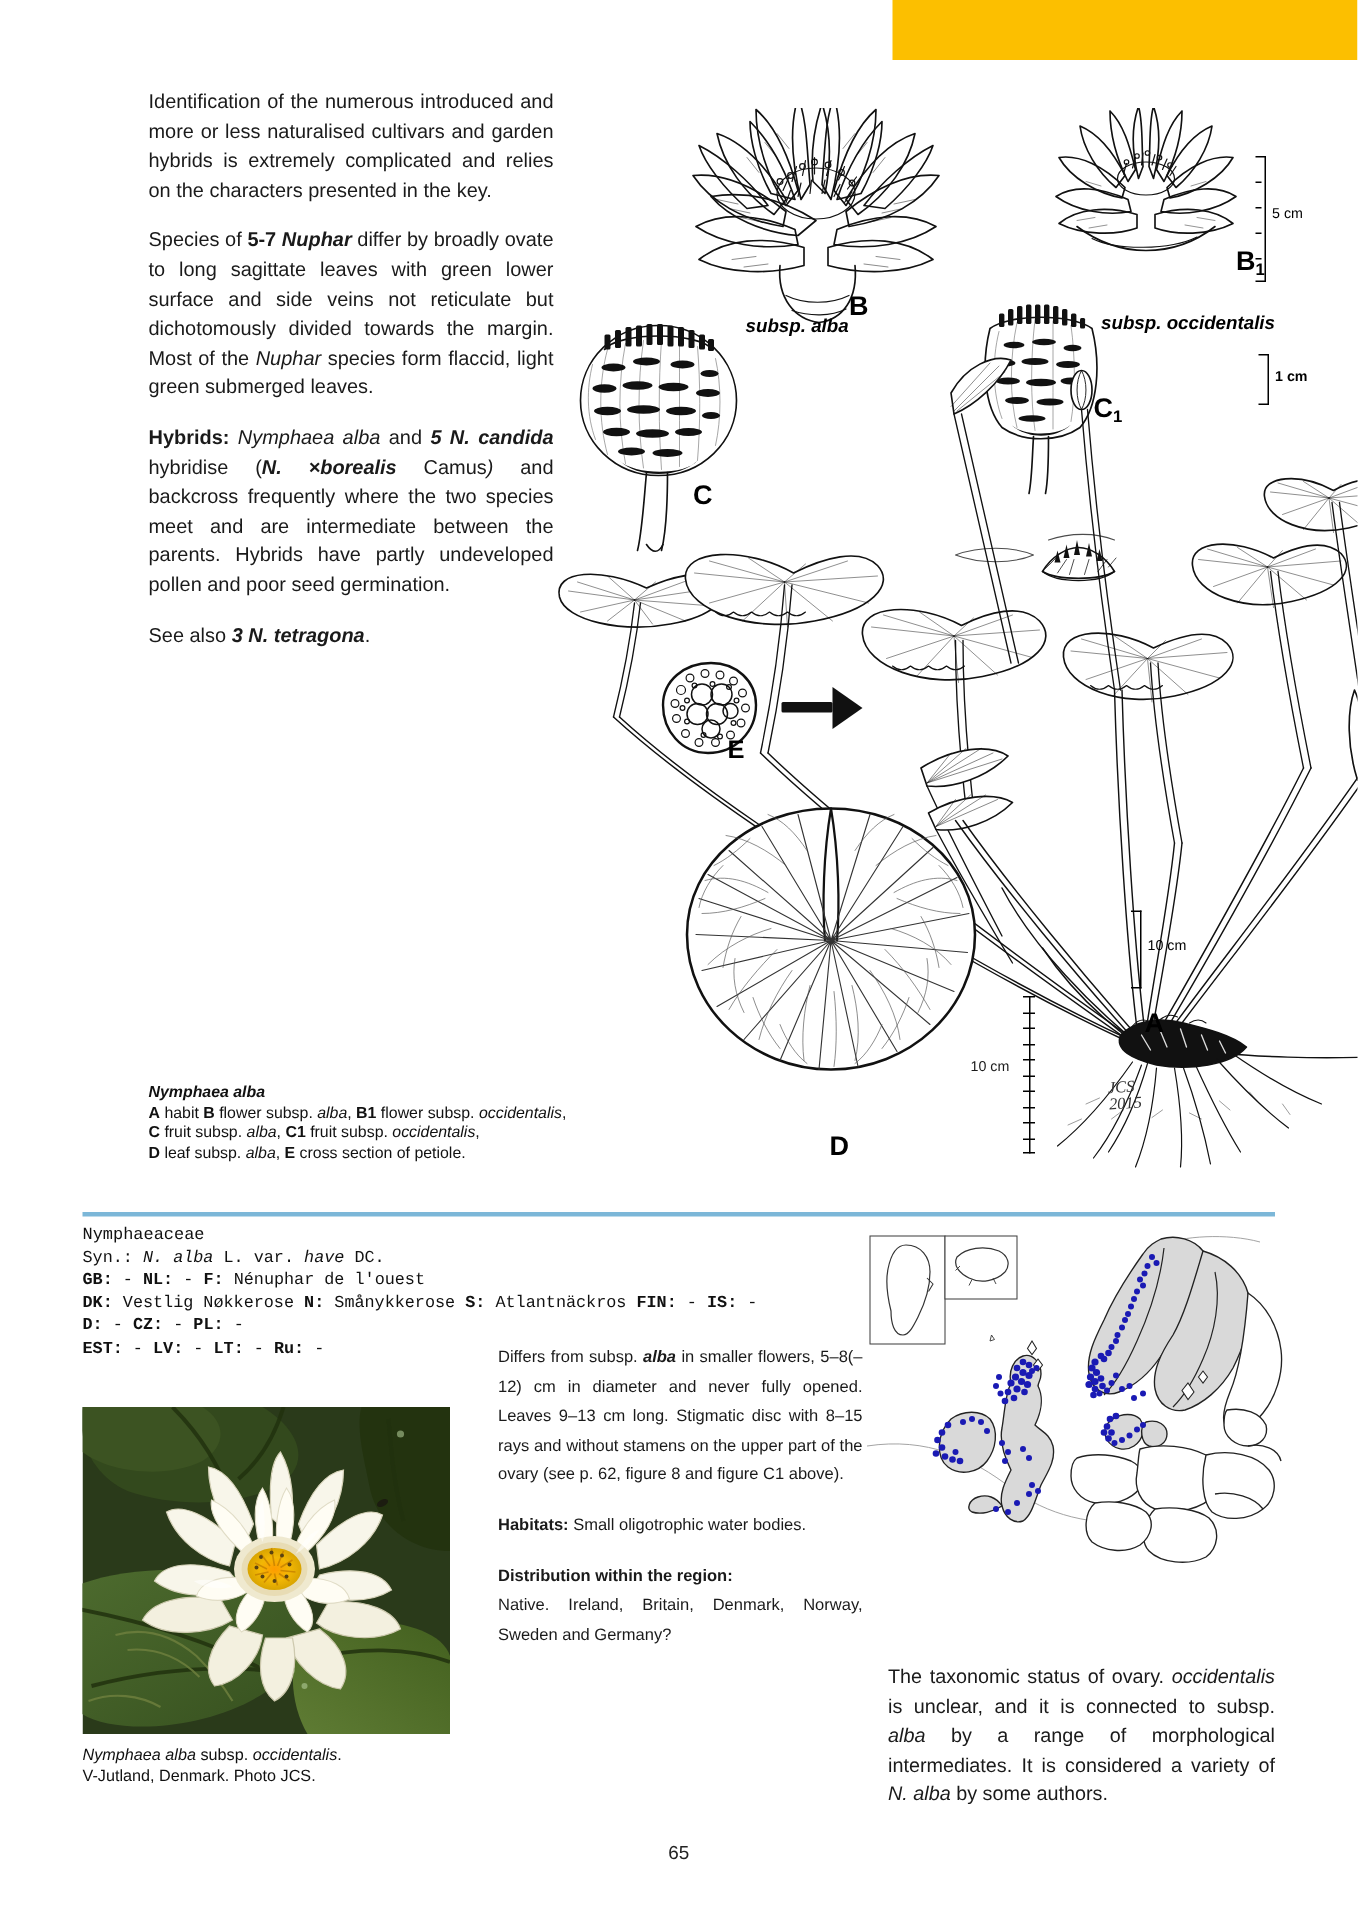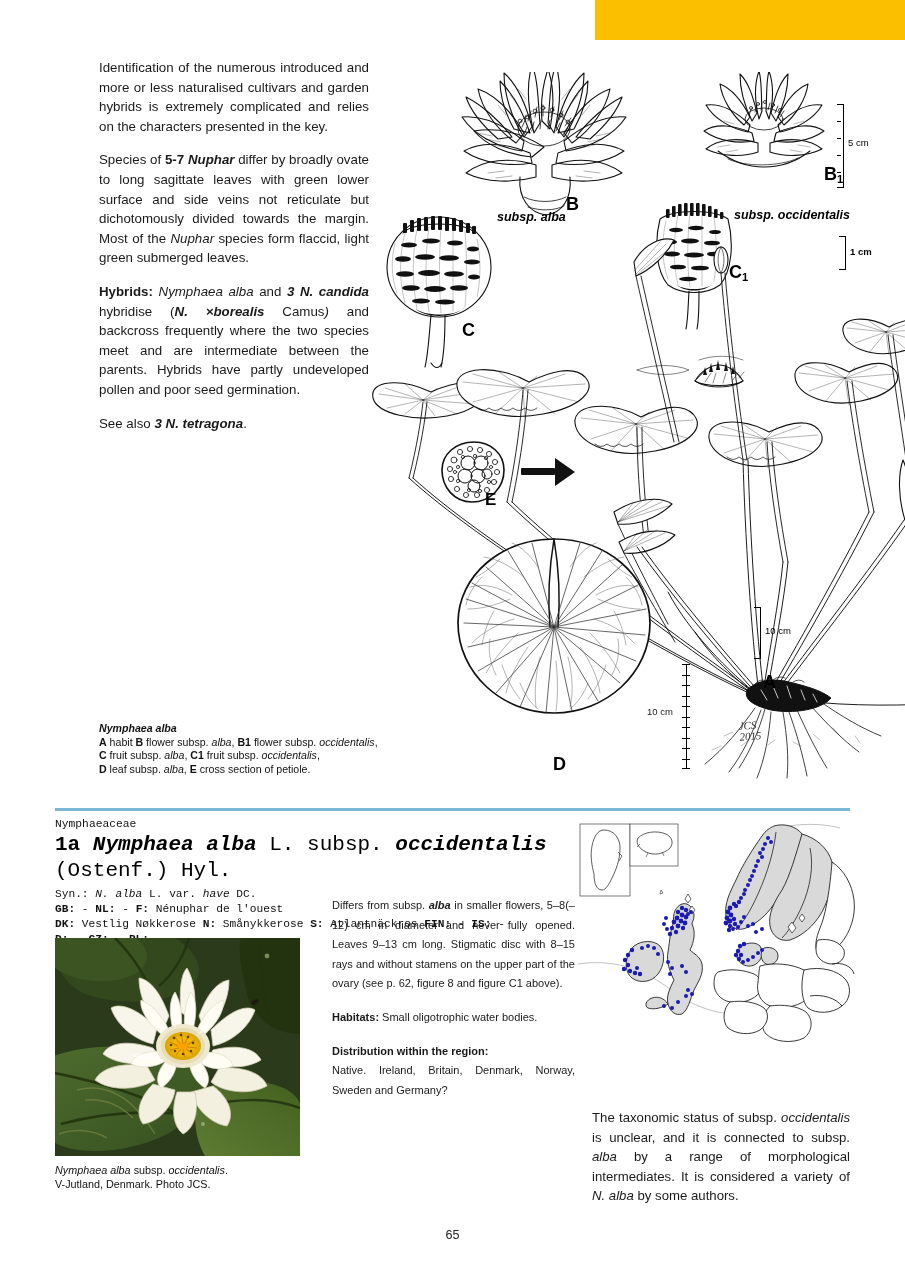--- a/index.html
+++ b/index.html
@@ -167,21 +167,21 @@
 </head>
 <body>
 
 <div class="yellow-bar"></div>
 
 <div class="upper">
 
   <div class="intro-col">
     <p>Identification of the numerous introduced and more or less naturalised cultivars and garden hybrids is extremely complicated and relies on the characters presented in the key.</p>
     <p>Species of <span class="b">5-7 <span class="i">Nuphar</span></span> differ by broadly ovate to long sagittate leaves with green lower surface and side veins not reticulate but dichotomously divided towards the margin. Most of the <span class="i">Nuphar</span> species form flaccid, light green submerged leaves.</p>
-    <p><span class="b">Hybrids:</span> <span class="i">Nymphaea alba</span> and <span class="bi">3 N. candida</span> hybridise (<span class="bi">N. ×borealis</span> Camus<span class="i">)</span> and backcross frequently where the two species meet and are intermediate between the parents. Hybrids have partly undeveloped pollen and poor seed germination.</p>
+    <p><span class="b">Hybrids:</span> <span class="i">Nymphaea alba</span> and <span class="bi">5 N. candida</span> hybridise (<span class="bi">N. ×borealis</span> Camus<span class="i">)</span> and backcross frequently where the two species meet and are intermediate between the parents. Hybrids have partly undeveloped pollen and poor seed germination.</p>
     <p>See also <span class="bi">3 N. tetragona</span>.</p>
   </div>
 
   <div class="plate">
 
     <svg width="570" height="720" viewBox="0 0 570 720">
       <g fill="none" stroke="#111" stroke-width="1.1" stroke-linecap="round" stroke-linejoin="round">
 
         <g transform="translate(175,75)">
 
@@ -658,21 +658,20 @@
     <div><span class="b">A</span><span> habit </span><span class="b">B</span><span> flower subsp. </span><span class="i">alba</span><span>, </span><span class="b">B1</span><span> flower subsp. </span><span class="i">occidentalis</span><span>,</span></div>
     <div><span class="b">C</span><span> fruit subsp. </span><span class="i">alba</span><span>, </span><span class="b">C1</span><span> fruit subsp. </span><span class="i">occidentalis</span><span>,</span></div>
     <div><span class="b">D</span><span> leaf subsp. </span><span class="i">alba</span><span>, </span><span class="b">E</span><span> cross section of petiole.</span></div>
   </div>
 </div>
 
 <div class="divider"></div>
 
 <div class="taxon">
   <div class="family">Nymphaeaceae</div>
-  <div class="sci-name"><span class="num">1a</span> <span class="genus">Nymphaea alba</span> <span>L. subsp.</span> <span class="ssp">occidentalis</span> <span>(Ostenf.) Hyl.</span></div>
   <div class="syn"><span>Syn.:</span> <span class="i">N. alba</span><span> L. var. </span><span class="i">have</span><span> DC.</span></div>
   <div class="vern"><b>GB:</b> - <b>NL:</b> - <b>F:</b> Nénuphar de l'ouest</div>
   <div class="vern"><b>DK:</b> Vestlig Nøkkerose <b>N:</b> Smånykkerose <b>S:</b> Atlantnäckros <b>FIN:</b> - <b>IS:</b> -</div>
   <div class="vern"><b>D:</b> - <b>CZ:</b> - <b>PL:</b> -</div>
   <div class="vern"><b>EST:</b> - <b>LV:</b> - <b>LT:</b> - <b>Ru:</b> -</div>
 </div>
 
 <div class="map-box">
   <svg width="280" height="222" viewBox="0 0 280 222">
     <rect x="0" y="0" width="280" height="222" fill="#ffffff"></rect>
@@ -957,16 +956,16 @@
   <div>V-Jutland, Denmark. Photo JCS.</div>
 </div>
 
 <div class="desc-col">
   <p><span>Differs from subsp. </span><span class="bi">alba</span><span> in smaller flowers, 5–8(–12) cm in diameter and never fully opened. Leaves 9–13 cm long. Stigmatic disc with 8–15 rays and without stamens on the upper part of the ovary (see p. 62, figure 8 and figure C1 above).</span></p>
   <p><span class="hdr">Habitats:</span><span> Small oligotrophic water bodies.</span></p>
   <p class="tight"><span class="hdr">Distribution within the region:</span><br><span>Native. Ireland, Britain, Denmark, Norway, Sweden and Germany?</span></p>
 </div>
 
 <div class="note-col">
-  <p><span>The taxonomic status of subsp. </span><span class="i">occidentalis</span><span> is unclear, and it is connected to subsp. </span><span class="i">alba</span><span> by a range of morphological intermediates. It is considered a variety of </span><span class="i">N. alba</span><span> by some authors.</span></p>
+  <p><span>The taxonomic status of ovary. </span><span class="i">occidentalis</span><span> is unclear, and it is connected to subsp. </span><span class="i">alba</span><span> by a range of morphological intermediates. It is considered a variety of </span><span class="i">N. alba</span><span> by some authors.</span></p>
 </div>
 
 <div class="page-num">65</div>
 
 </body></html>

